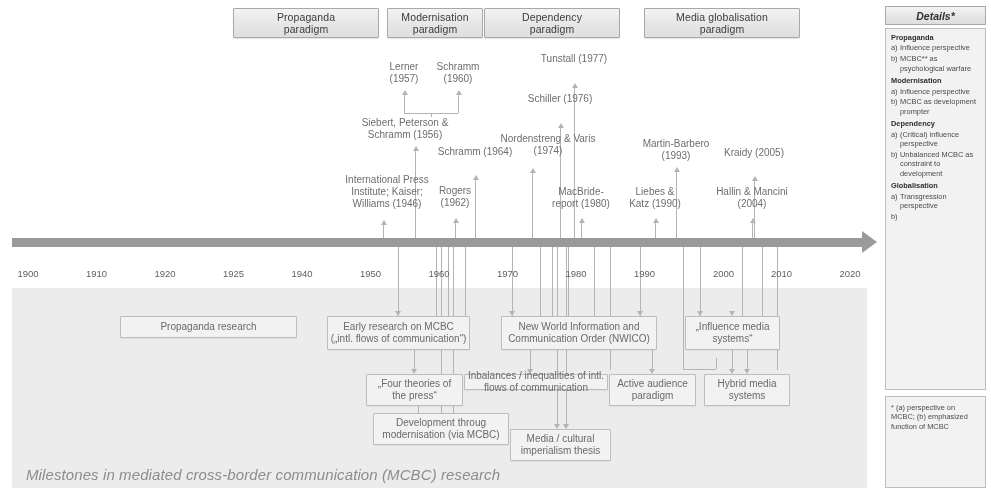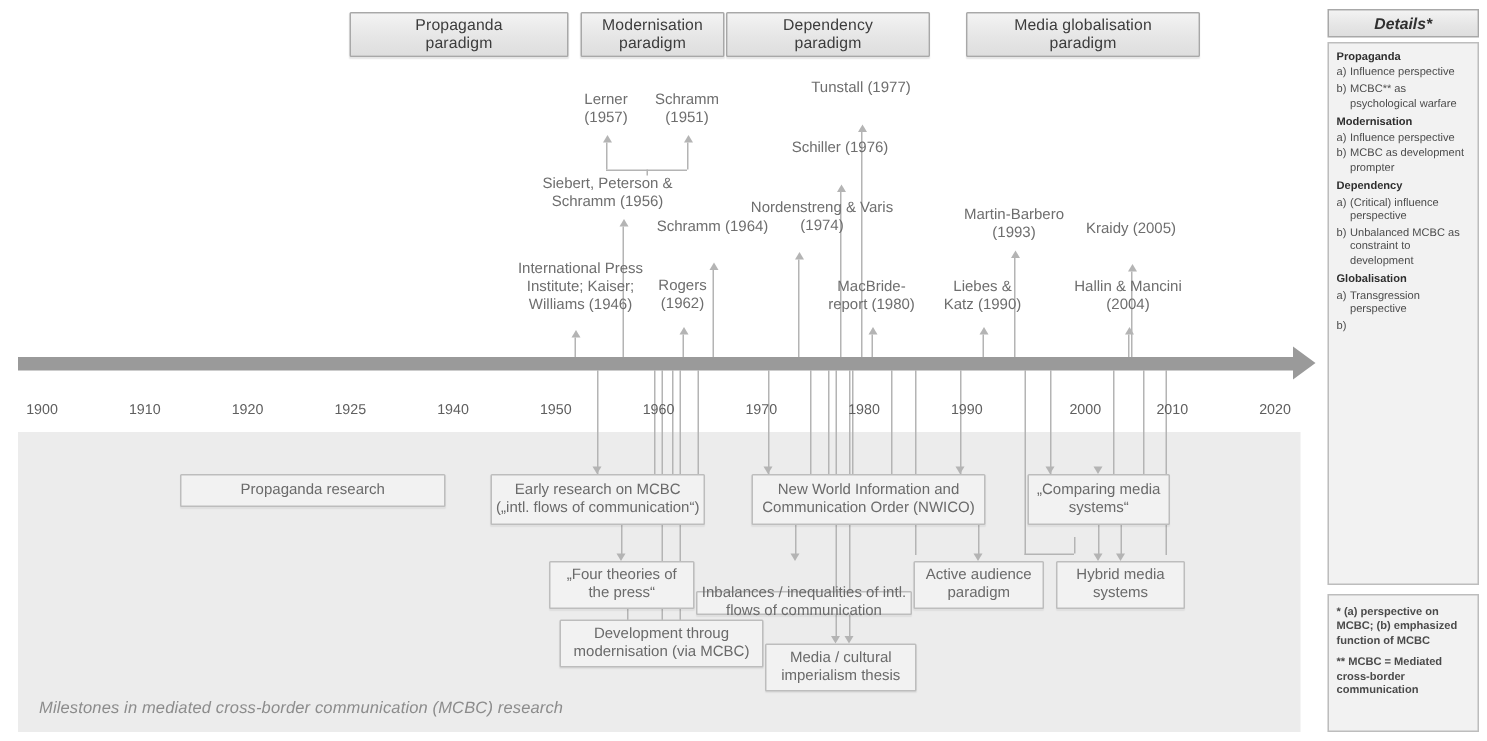--- a/index.html
+++ b/index.html
@@ -108,21 +108,21 @@
     left: 12px;
     top: 288px;
     width: 855px;
     height: 200px;
     background: #ececec;
   }
   #panel-caption {
     position: absolute;
     left: 26px;
     top: 466px;
-    font-size: 11px;
+    font-size: 15px;
     font-style: italic;
     color: #8c8c8c;
     letter-spacing: .1px;
     text-align: center;
   }
 
   
   .stream-box {
     position: absolute;
     box-sizing: border-box;
@@ -178,21 +178,20 @@
     top: 396px;
     width: 101px;
     height: 92px;
     box-sizing: border-box;
     background: #f2f2f2;
     border: 1px solid #bdbdbd;
     padding: 6px 5px;
     font-size: 7.4px;
     line-height: 9.4px;
     color: #4a4a4a;
-    font-weight: bold;
   }
   .det-head {
     font-weight: bold;
     color: #2e2e2e;
     margin-top: 3px;
     margin-bottom: 1px;
   }
   .det-head:first-child { margin-top: 0; }
   .det-item {
     display: flex;
@@ -319,21 +318,21 @@
 
   <div id="citation-layer">
       <div class="cite" style="left: 337px; top: 174px; width: 100px;">International Press
 Institute; Kaiser;
 Williams (1946)</div>
       <div class="cite" style="left: 340px; top: 117px; width: 130px;">Siebert, Peterson &amp;
 Schramm (1956)</div>
       <div class="cite" style="left: 378px; top: 61px; width: 52px;">Lernеr
 (1957)</div>
       <div class="cite" style="left: 428px; top: 61px; width: 60px;">Schramm
-(1951)</div>
+(1960)</div>
       <div class="cite" style="left: 430px; top: 185px; width: 50px;">Rogers
 (1962)</div>
       <div class="cite" style="left: 430px; top: 146px; width: 90px;">Schramm (1964)</div>
       <div class="cite" style="left: 487px; top: 133px; width: 122px;">Nordenstreng &amp; Varis
 (1974)</div>
       <div class="cite" style="left: 518px; top: 93px; width: 84px;">Schiller (1976)</div>
       <div class="cite" style="left: 531px; top: 53px; width: 86px;">Tunstall (1977)</div>
       <div class="cite" style="left: 543px; top: 186px; width: 76px;">MacBride-
 report (1980)</div>
       <div class="cite" style="left: 621px; top: 186px; width: 68px;">Liebes &amp;
@@ -344,25 +343,25 @@
 (2004)</div>
       <div class="cite" style="left: 714px; top: 147px; width: 80px;">Kraidy (2005)</div>
     </div>
 
   <div id="stream-layer">
       <div class="stream-box" style="left: 120px; top: 316px; width: 177px; height: 22px;">Propaganda research</div>
       <div class="stream-box" style="left: 327px; top: 316px; width: 143px; height: 34px;">Early research on MCBC
 („intl. flows of communication“)</div>
       <div class="stream-box" style="left: 501px; top: 316px; width: 156px; height: 34px;">New World Information and
 Communication Order (NWICO)</div>
-      <div class="stream-box" style="left: 685px; top: 316px; width: 95px; height: 34px;">„Comparing media
+      <div class="stream-box" style="left: 685px; top: 316px; width: 95px; height: 34px;">„Influence media
 systems“</div>
       <div class="stream-box" style="left: 366px; top: 374px; width: 97px; height: 32px;">„Four theories of
 the press“</div>
-      <div class="stream-box" style="left: 464px; top: 374px; width: 144px; height: 16px; margin-top: 20px;">Inbalances / inequalities of intl.
+      <div class="stream-box" style="left: 464px; top: 374px; width: 144px; height: 16px;">Inbalances / inequalities of intl.
 flows of communication</div>
       <div class="stream-box" style="left: 609px; top: 374px; width: 87px; height: 32px;">Active audience
 paradigm</div>
       <div class="stream-box" style="left: 704px; top: 374px; width: 86px; height: 32px;">Hybrid media
 systems</div>
       <div class="stream-box" style="left: 373px; top: 413px; width: 136px; height: 32px;">Development throug
 modernisation (via MCBC)</div>
       <div class="stream-box" style="left: 510px; top: 429px; width: 101px; height: 32px;">Media / cultural
 imperialism thesis</div>
     </div>
@@ -402,16 +401,15 @@
       <div class="det-item">
         <span class="det-key">a)</span>
         <span class="det-val">Transgression perspective</span>
       </div>
       <div class="det-item">
         <span class="det-key">b)</span>
       </div>
     </div>
   <div id="details-footer">
       <div class="det-note">* (a) perspective on MCBC; (b) emphasized function of MCBC</div>
-      <div class="det-note">** MCBC = Mediated cross-border communication</div>
     </div>
 
 </div>
 
 </body></html>

